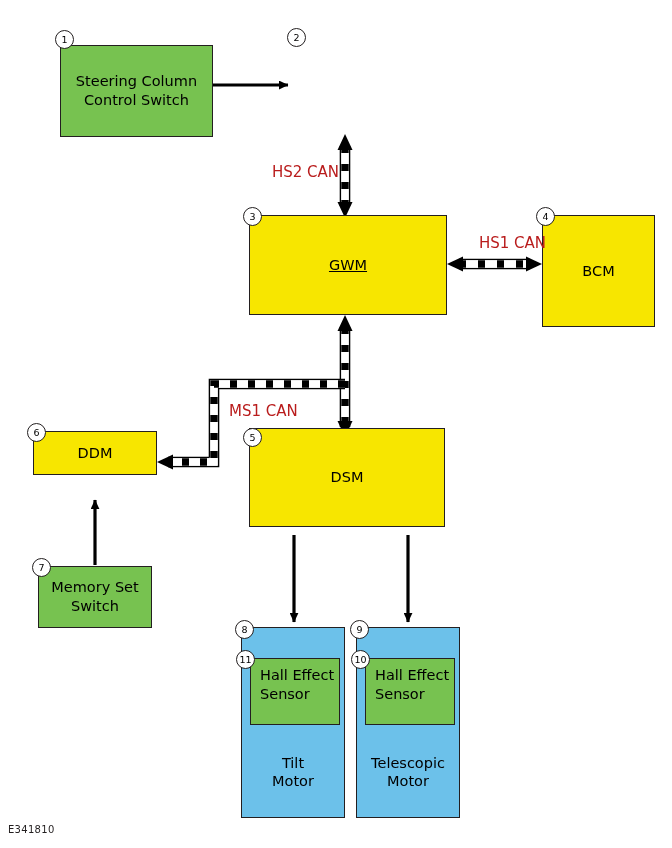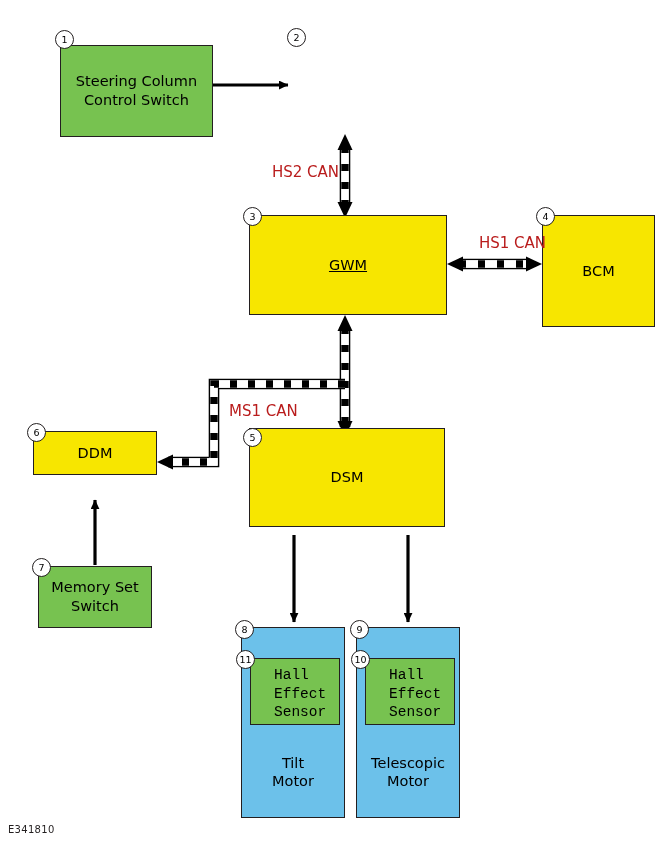--- a/index.html
+++ b/index.html
@@ -39,23 +39,22 @@
   
   .node.motor {
     align-items: flex-end;
     justify-content: center;
     padding-bottom: 26px;
   }
   .node.sensor {
     align-items: flex-start;
     justify-content: flex-start;
     text-align: left;
-    padding: 7px 0 0 23px;
+    padding: 7px 0 0 9px;
     font-size: 14.5px;
-    font-family: Liberation Mono, monospace;
   }
 
   .callout {
     position: absolute;
     width: 19px;
     height: 19px;
     border-radius: 50%;
     background: #ffffff;
     border: 1.2px solid #231f20;
     display: flex;

